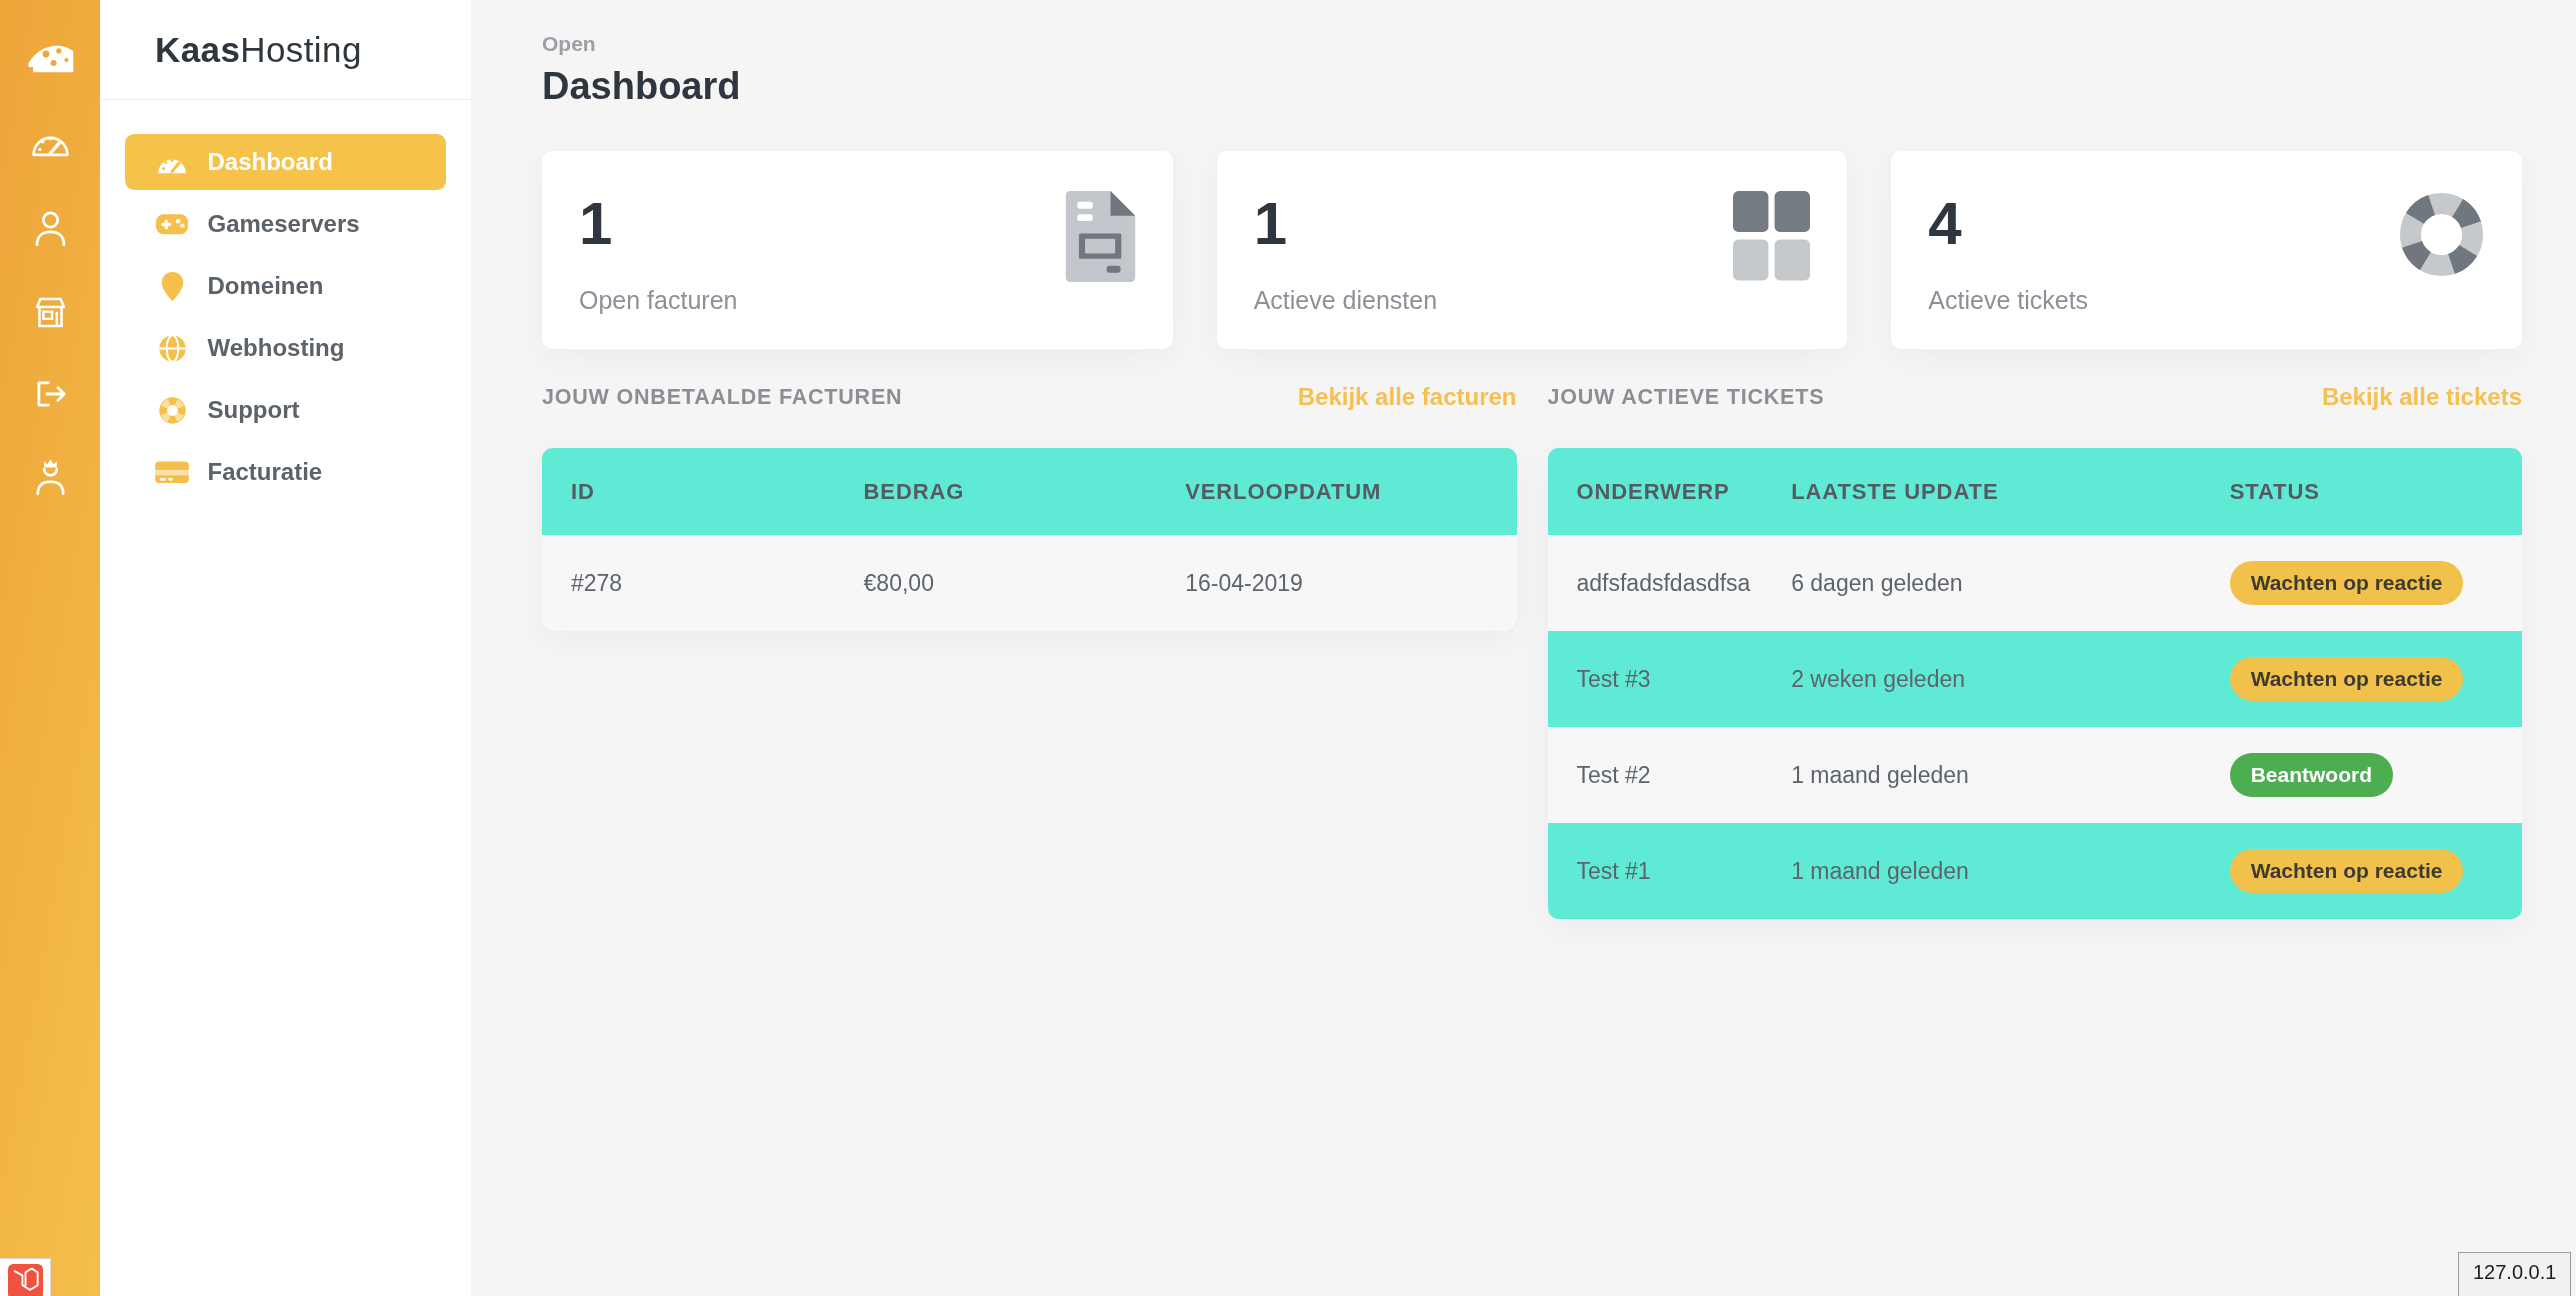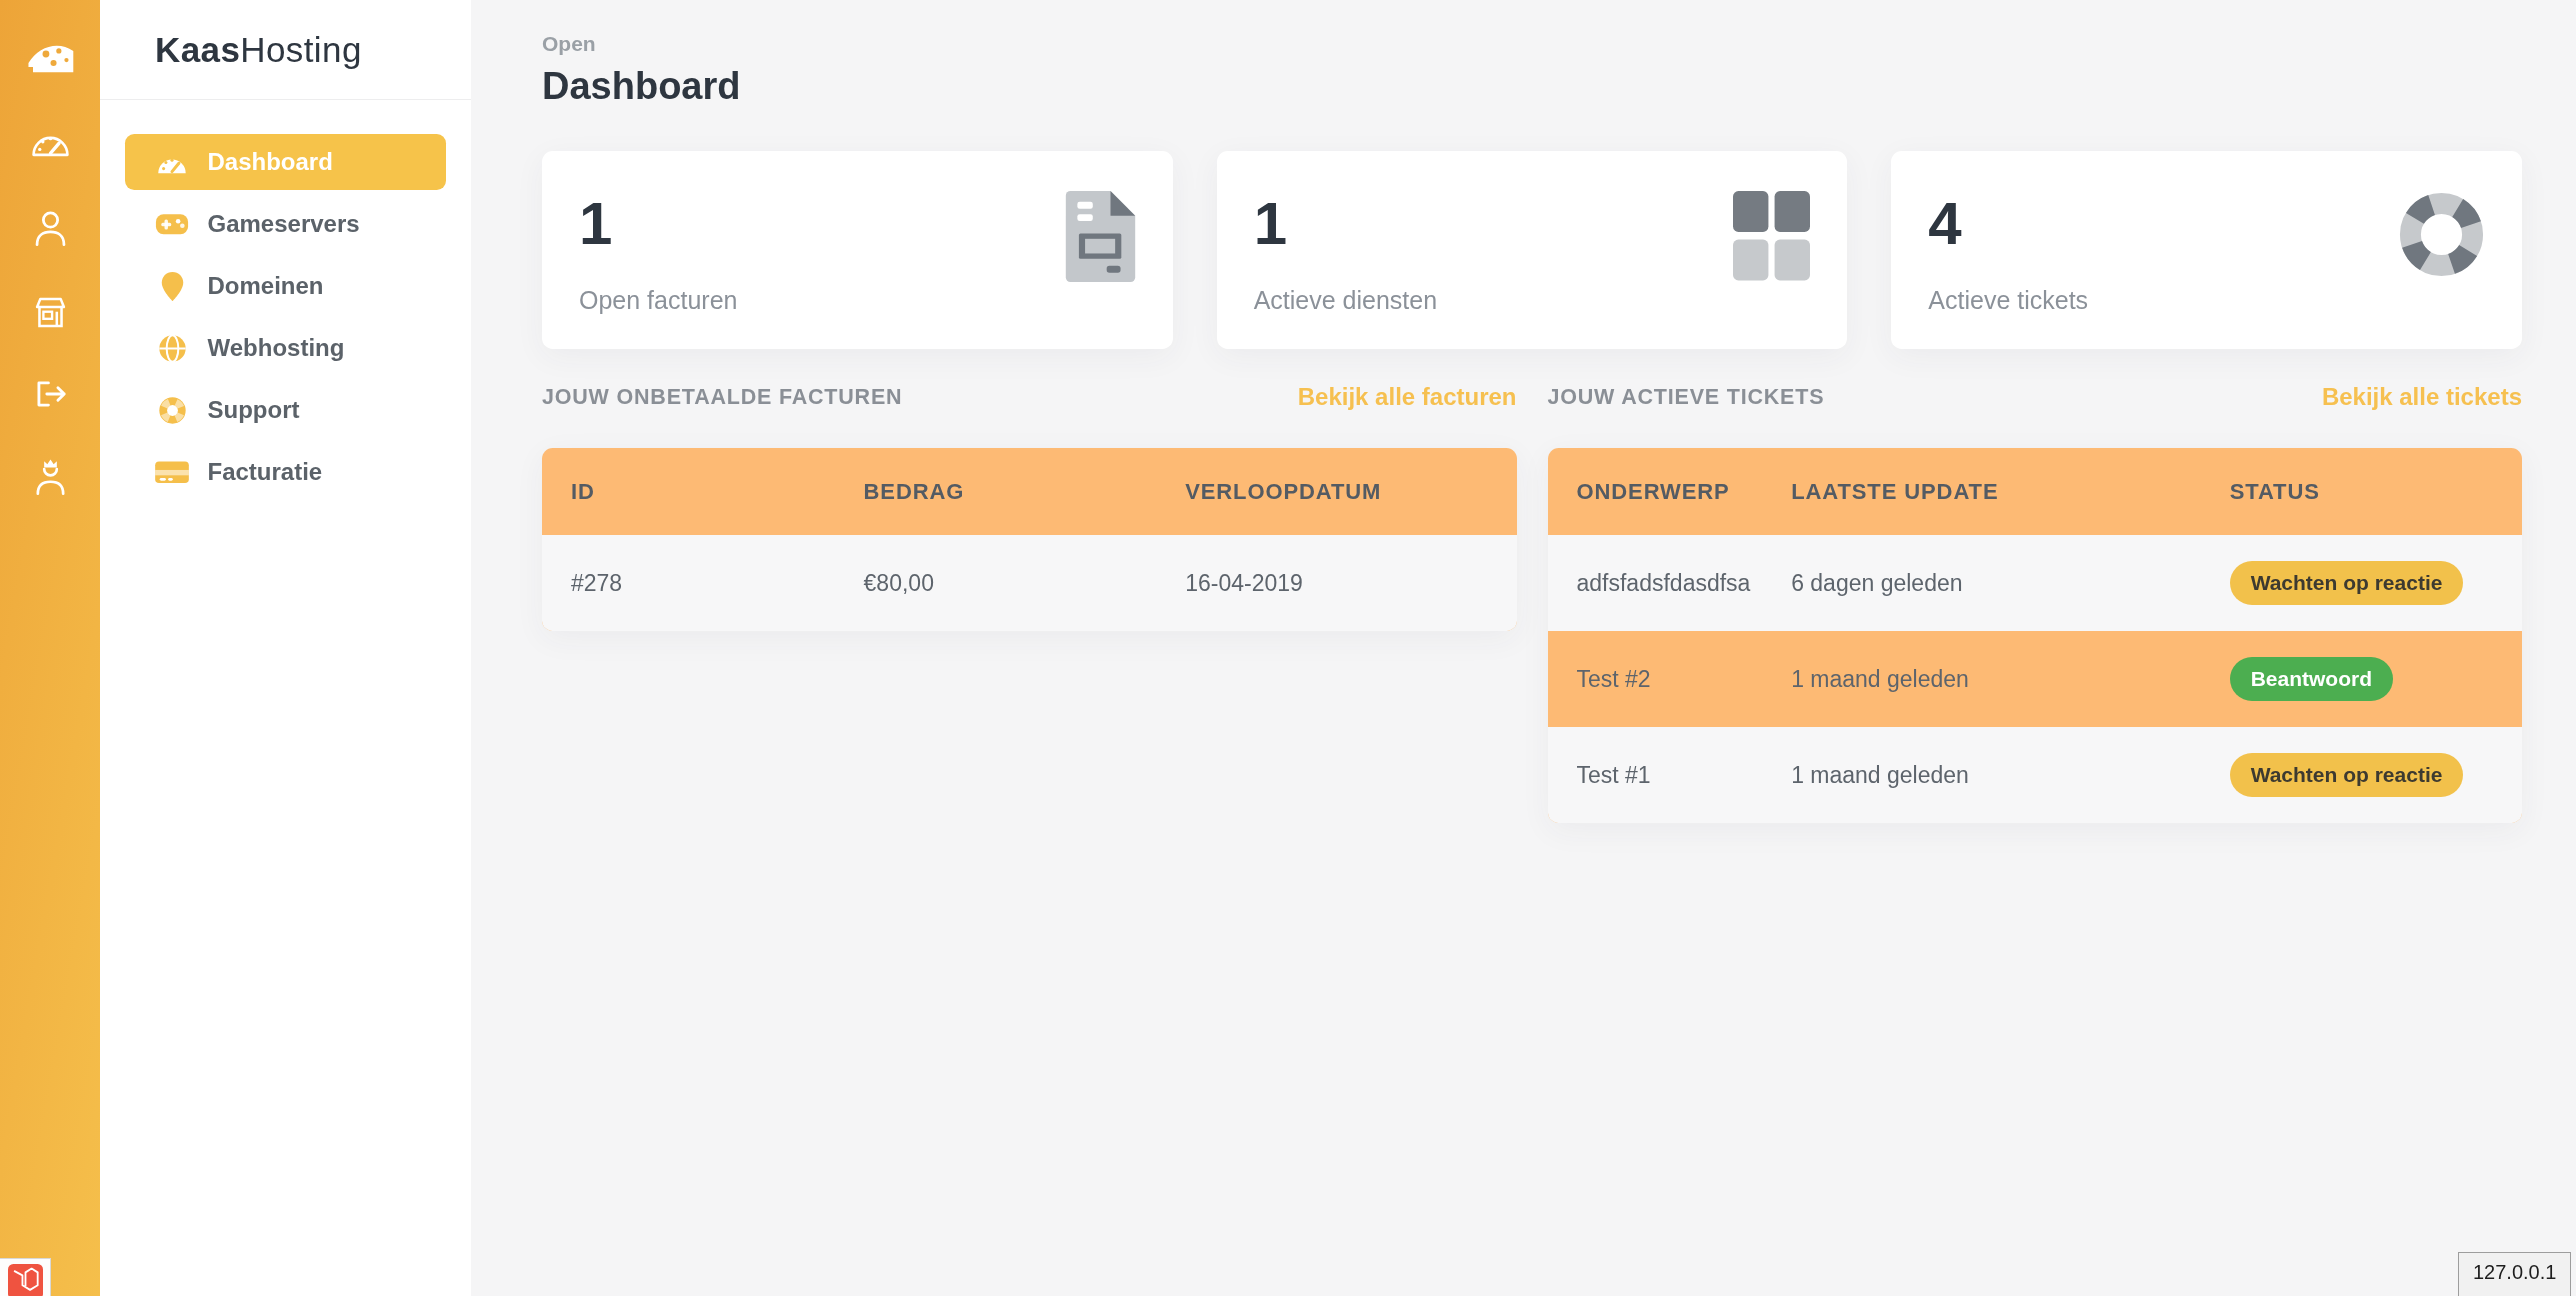--- a/index.html
+++ b/index.html
@@ -48,21 +48,21 @@
   }
   .card-num { font-size:60px; font-weight:800; color:#2e3640; line-height:1; margin-top:12.3px; }
   .card-label { font-size:25px; color:#8b9199; margin-top:32px; }
   .card-icon { margin-top:9.2px; }
   
   .sections { display:grid; grid-template-columns:1fr 1fr; gap:31px; }
   .section-head { display:flex; justify-content:space-between; align-items:center; margin:0 0 38px; height:26px; }
   .section-title { font-size:21.5px; font-weight:700; color:#8a8f96; letter-spacing:0.8px; }
   .view-all { font-size:24px; font-weight:800; color:#f6c050; cursor:pointer; }
   .table-card {
-    background:#fdba74; border-radius:10.7px; overflow:hidden;
+    background:#5eead4; border-radius:10.7px; overflow:hidden;
     box-shadow:0 7.7px 31px rgba(60,60,70,.05);
   }
   table { width:100%; border-collapse:collapse; table-layout:fixed; }
   th {
     text-align:left; height:87px; font-size:22px; font-weight:700;
     color:#545b63; letter-spacing:0.9px; padding:0;
   }
   td { height:96px; font-size:23px; color:#5d646c; padding:0; }
   th:first-child, td:first-child { padding-left:29px; }
   tbody tr:nth-child(odd) { background:#f7f7f8; }
@@ -318,20 +318,25 @@
               <th>STATUS</th>
             </tr>
           </thead>
           <tbody>
             <tr>
               <td>adfsfadsfdasdfsa</td>
               <td>6 dagen geleden</td>
               <td><span class="badge" data-variant="warning">Wachten op reactie</span></td>
             </tr>
             <tr>
+              <td>Test #3</td>
+              <td>2 weken geleden</td>
+              <td><span class="badge" data-variant="warning">Wachten op reactie</span></td>
+            </tr>
+            <tr>
               <td>Test #2</td>
               <td>1 maand geleden</td>
               <td><span class="badge" data-variant="success">Beantwoord</span></td>
             </tr>
             <tr>
               <td>Test #1</td>
               <td>1 maand geleden</td>
               <td><span class="badge" data-variant="warning">Wachten op reactie</span></td>
             </tr>
           </tbody>

